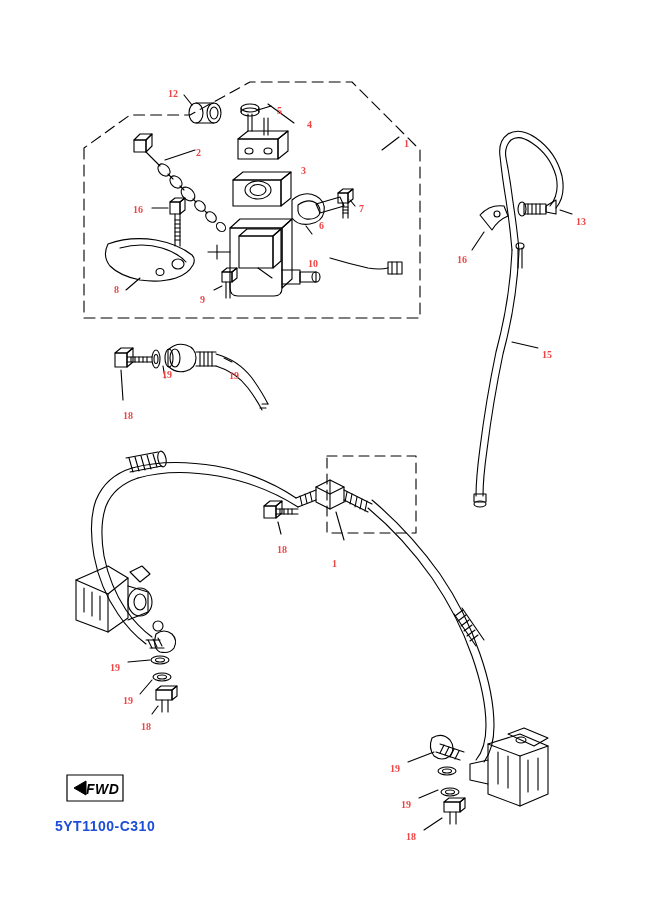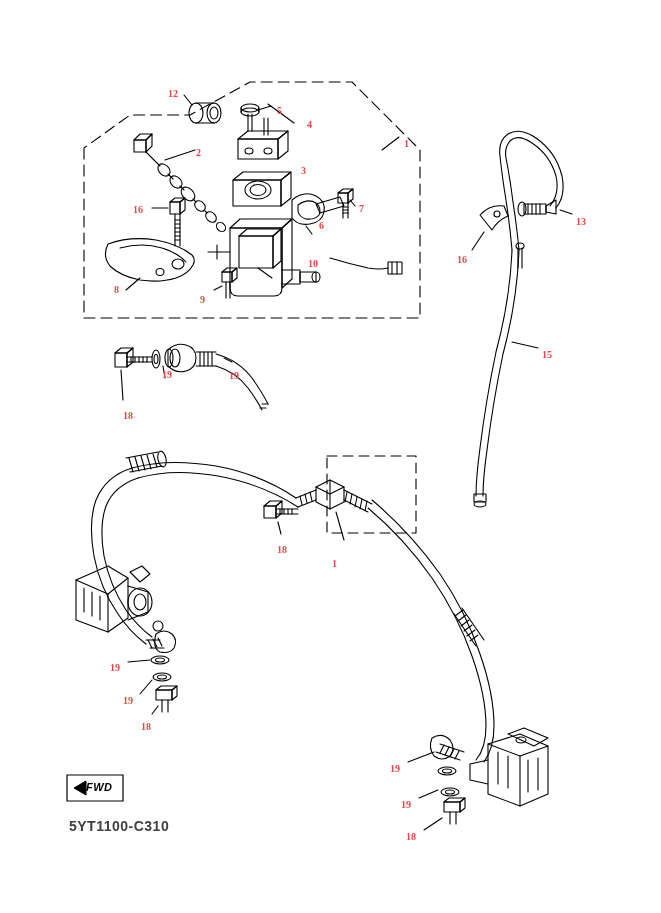--- a/index.html
+++ b/index.html
@@ -28,41 +28,41 @@
     position: absolute;
     font-family: Liberation Serif, serif;
     font-size: 10px;
     font-weight: bold;
     color: #ef4444;
     line-height: 13px;
     white-space: nowrap;
   }
   #part-number {
     position: absolute;
-    left: 69px;
+    left: 55px;
     top: 818px;
     font-family: "Liberation Sans", sans-serif;
     font-size: 14px;
     font-weight: bold;
     letter-spacing: 0.5px;
-    color: #404040;
+    color: #1d4ed8;
   }
   #fwd-badge {
     position: absolute;
     left: 64px;
     top: 772px;
     width: 62px;
     height: 32px;
   }
   #fwd-label {
     position: absolute;
     left: 86px;
     top: 781px;
     font-family: "Liberation Sans", sans-serif;
-    font-size: 11px;
+    font-size: 14px;
     font-weight: bold;
     font-style: italic;
     color: #000000;
     letter-spacing: 0.5px;
   }
 </style>
 </head>
 <body>
 
 <div id="sheet">

